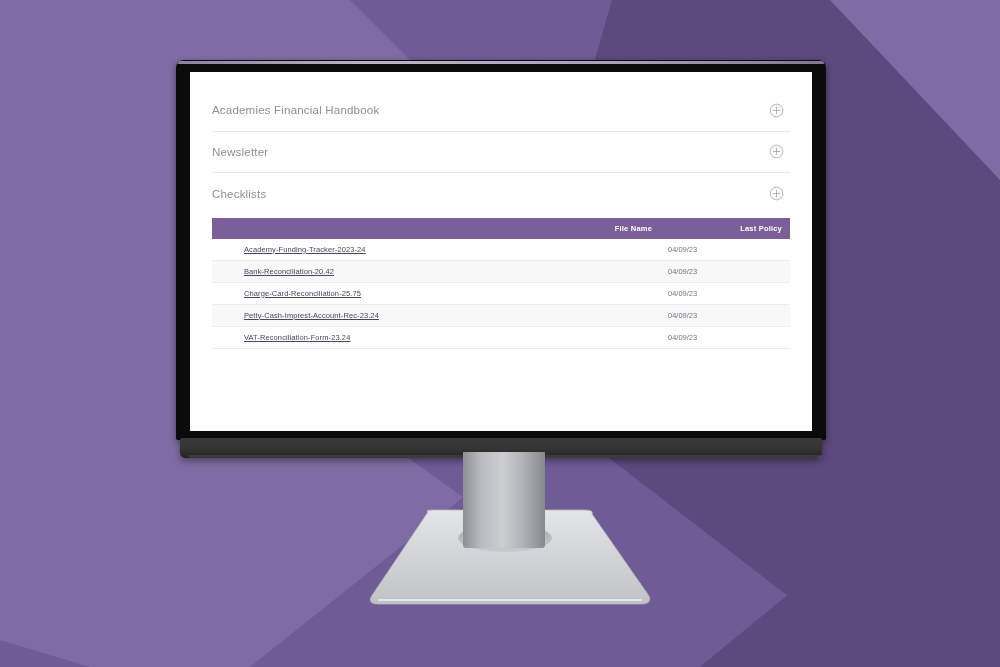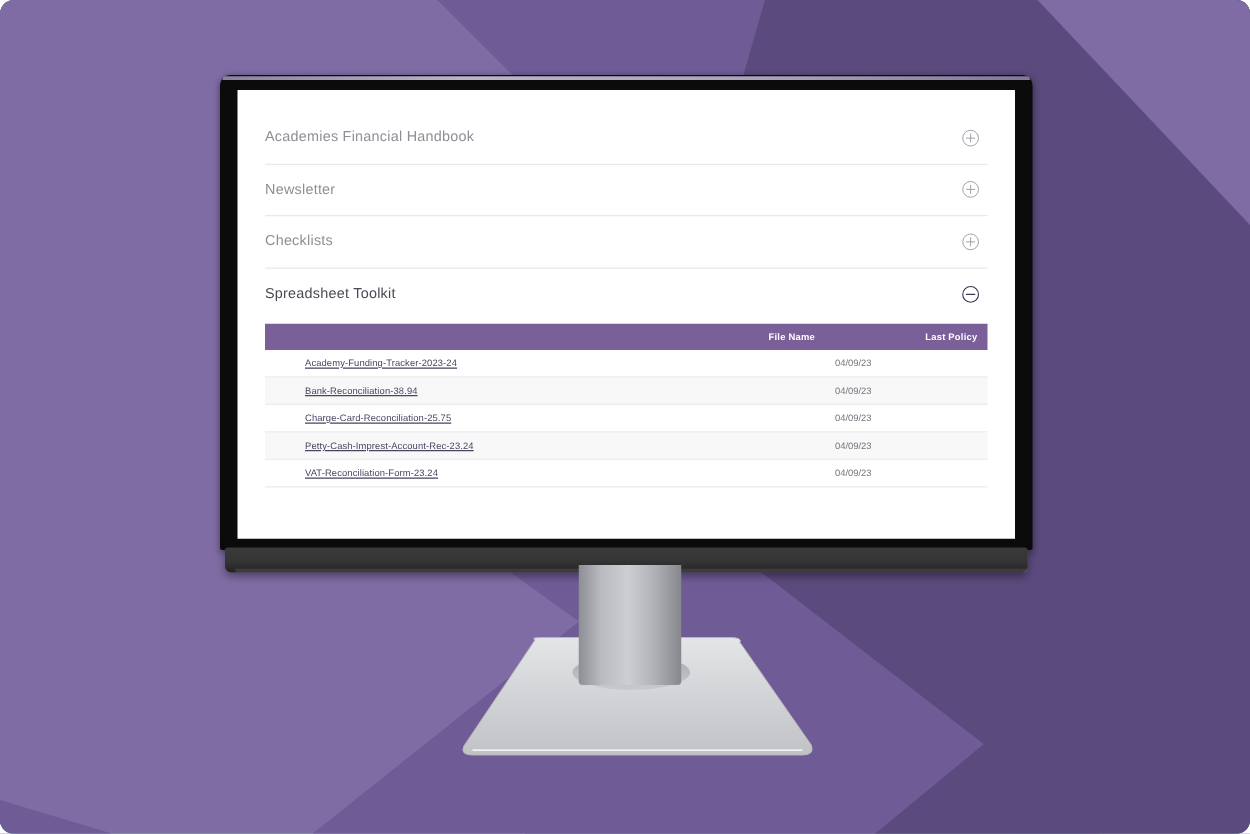--- a/index.html
+++ b/index.html
@@ -10,21 +10,20 @@
     overflow: hidden;
     font-family: "Liberation Sans", sans-serif;
   }
 
   #stage {
     position: relative;
     width: 1000px;
     height: 667px;
     background: #86efac;
     overflow: hidden;
-    border-radius: 11px;
   }
 
   
   .bg-layer { position: absolute; inset: 0; overflow: hidden; }
   .bg-layer svg { display: block; width: 1000px; height: 667px; }
 
   
   #monitor {
     position: absolute;
     left: 176px;
@@ -233,47 +232,38 @@
         <div class="acc-item">
           <span class="acc-label">Checklists</span>
           <span class="acc-toggle">
             <svg width="15" height="15" viewBox="0 0 20 20">
               <circle cx="10" cy="10" r="8.4" fill="none" stroke="#9b9ba3" stroke-width="1"></circle>
               <path d="M10 5.6 V14.4 M5.6 10 H14.4" stroke="#9b9ba3" stroke-width="1" stroke-linecap="round"></path>
             </svg>
           </span>
         </div>
 
-        <div class="acc-item expanded">
-          <span class="acc-label">Spreadsheet Toolkit</span>
-          <span class="acc-toggle">
-            <svg width="15" height="15" viewBox="0 0 20 20">
-              <circle cx="10" cy="10" r="8.4" fill="none" stroke="#3c3551" stroke-width="1.2"></circle>
-              <path d="M5.6 10 H14.4" stroke="#3c3551" stroke-width="1.2" stroke-linecap="round"></path>
-            </svg>
-          </span>
-        </div>
 
         <table class="tbl">
           <thead>
             <tr>
               <th>File Name</th>
               <th class="col-date">Last Policy</th>
             </tr>
           </thead>
           <tbody>
             <tr>
               <td>
                 <span class="file-link">Academy-Funding-Tracker-2023-24</span>
               </td>
               <td>04/09/23</td>
             </tr>
             <tr>
               <td>
-                <span class="file-link">Bank-Reconciliation-38.94</span>
+                <span class="file-link">Bank-Reconciliation-20.42</span>
               </td>
               <td>04/09/23</td>
             </tr>
             <tr>
               <td>
                 <span class="file-link">Charge-Card-Reconciliation-25.75</span>
               </td>
               <td>04/09/23</td>
             </tr>
             <tr>

